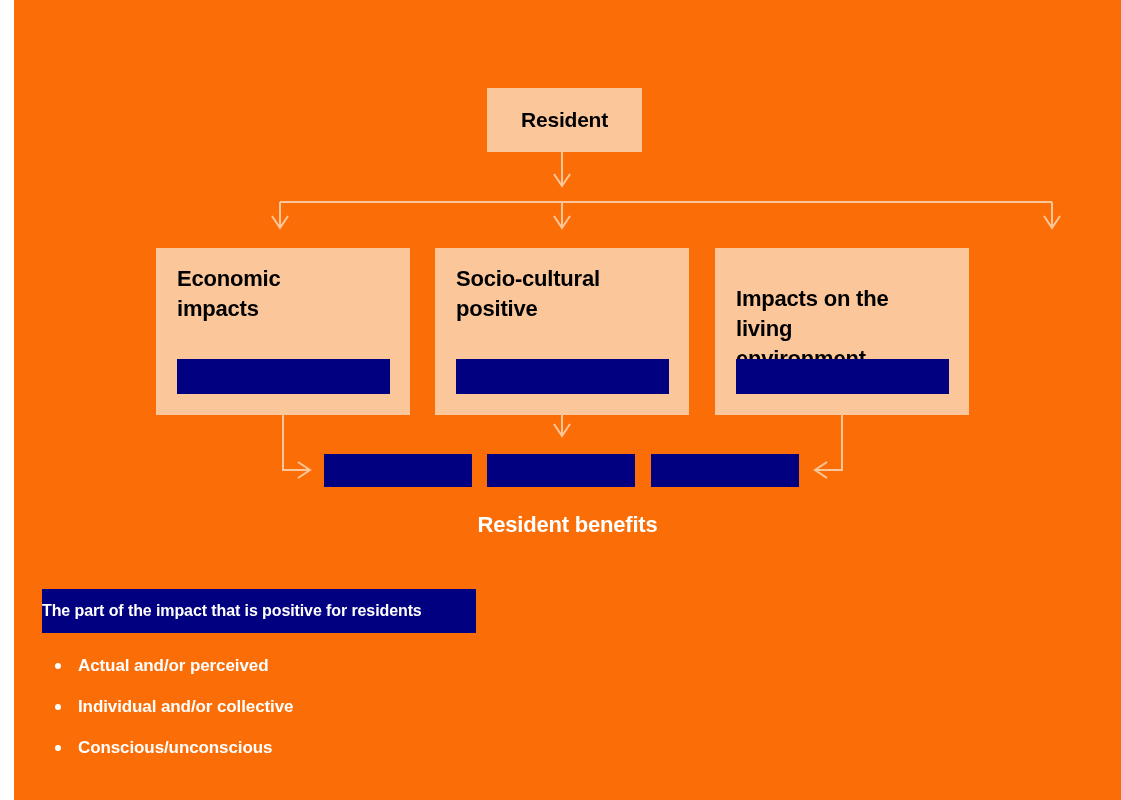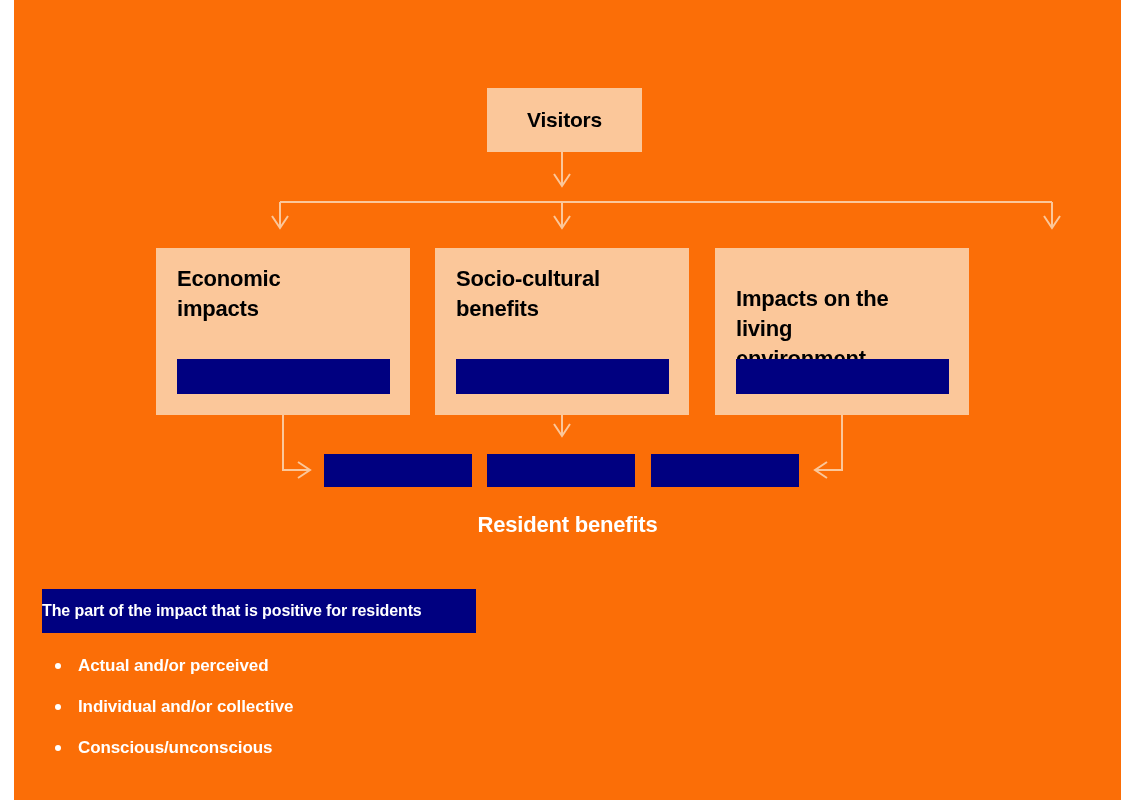--- a/index.html
+++ b/index.html
@@ -145,30 +145,30 @@
 
         <path d="M548 360 L548 436"></path>
         <path d="M540 424 L548 436 L556 424"></path>
 
         <path d="M828 360 L828 470 L801 470"></path>
         <path d="M813 462 L801 470 L813 478"></path>
       </g>
     </svg>
 
     <div class="peach-box" style="left:473px; top:88px; width:155px; height:64px;"></div>
-    <div class="box-title" style="left:473px; top:88px; width:155px; height:64px; display:flex; align-items:center; justify-content:center; font-size:21px;">Visitors</div>
+    <div class="box-title" style="left:473px; top:88px; width:155px; height:64px; display:flex; align-items:center; justify-content:center; font-size:21px;">Resident</div>
 
     <div class="peach-box" style="left:142px; top:248px; width:254px; height:167px;"></div>
     <div class="box-title" style="left:163px; top:264px; width:220px;">Economic
 impacts</div>
     <div class="navy-bar" style="left:163px; top:359px; width:213px; height:35px;"></div>
 
     <div class="peach-box" style="left:421px; top:248px; width:254px; height:167px;"></div>
     <div class="box-title" style="left:442px; top:264px; width:220px;">Socio-cultural
-benefits</div>
+positive</div>
     <div class="navy-bar" style="left:442px; top:359px; width:213px; height:35px;"></div>
 
     <div class="peach-box" style="left:701px; top:248px; width:254px; height:167px;"></div>
     <div class="box-title" style="left:722px; top:264px; width:220px;margin-top:20px;">Impacts on the
 living
 environment</div>
     <div class="navy-bar" style="left:722px; top:359px; width:213px; height:35px;"></div>
 
     <div class="navy-bar" style="left:310px; top:454px; width:148px; height:33px;"></div>
     <div class="navy-bar" style="left:473px; top:454px; width:148px; height:33px;"></div>

